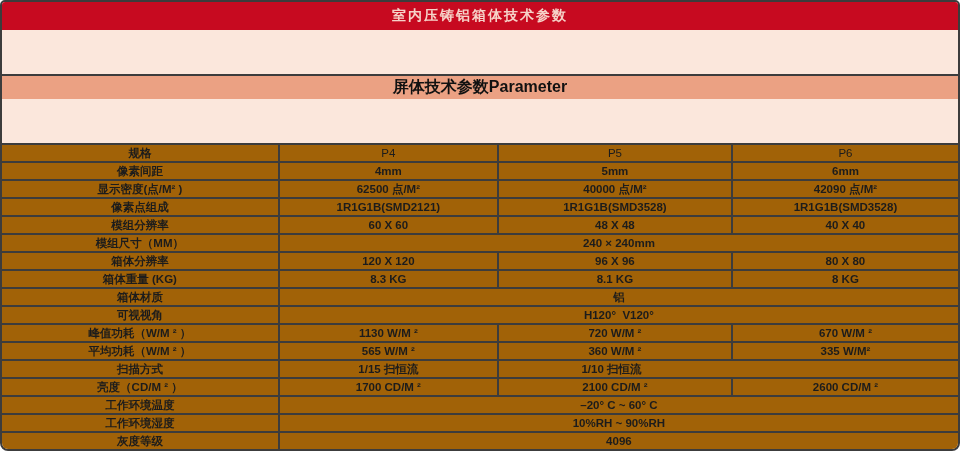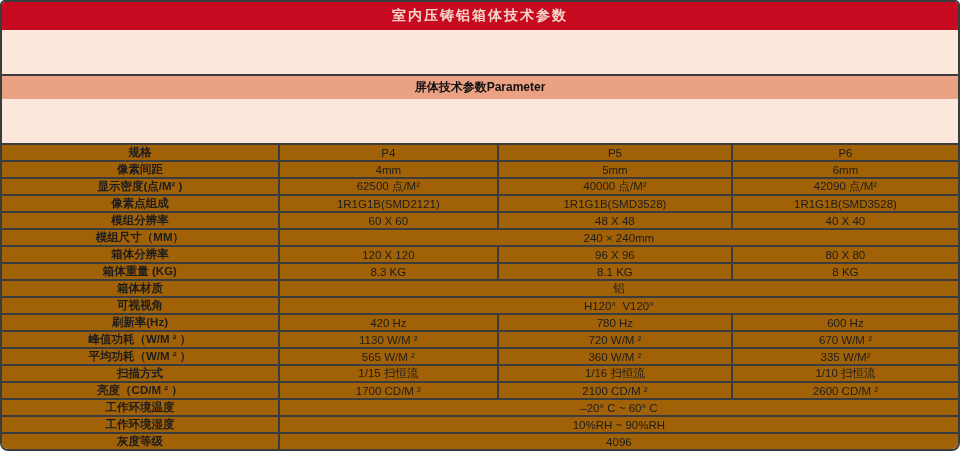--- a/index.html
+++ b/index.html
@@ -27,37 +27,37 @@
     font-weight: bold; font-size: 14px; letter-spacing: 2px;
     color: #f6d2c8;
   }
   .subtitle-bar {
     height: 25px; flex: 0 0 25px;
     background: #eba183;
     border-top: 2px solid #3c3c3c;
     display: flex; align-items: center; justify-content: center;
   }
   .subtitle-bar span {
-    font-weight: bold; font-size: 12px; color: #111111;
+    font-weight: bold; font-size: 16px; color: #111111;
   }
   .table-body { flex: 1 1 auto; display: flex; flex-direction: column; }
   .trow {
     flex: 1 1 0; display: flex; align-items: stretch;
     border-top: 2px solid #3c3c3c;
     background: #a16207;
   }
   .cell {
     display: flex; align-items: center; justify-content: center;
     white-space: pre-wrap;
     font-size: 11.5px; color: #1c1c1c;
     overflow: hidden;
     padding: 0 4px;
   }
   .cell.label { width: 28.85%; font-weight: bold; }
-  .cell.val  { border-left: 2px solid #3c3c3c; }
+  .cell.val  { border-left: 2px solid #3c3c3c; font-weight: bold; }
   .cell.v0 { width: 22.92%; }
   .cell.v1 { width: 24.48%; text-align: center; }
   .cell.v2 { width: 23.75%; }
   .cell.merged { width: 71.15%; }
   .header-row .cell.val { font-weight: normal; }
 </style>
 </head>
 <body>
 
 <div class="page">
@@ -116,41 +116,34 @@
       </div>
       <div class="trow">
         <div class="cell label">箱体材质</div>
         <div class="cell val merged">铝</div>
       </div>
       <div class="trow">
         <div class="cell label">可视视角</div>
         <div class="cell val merged">H120°  V120°</div>
       </div>
       <div class="trow">
-        <div class="cell label">刷新率(Hz)</div>
-        <div class="cell val v0">420 Hz</div>
-        <div class="cell val v1">780 Hz</div>
-        <div class="cell val v2">600 Hz</div>
-      </div>
-      <div class="trow">
         <div class="cell label">峰值功耗（W/M ² ）</div>
         <div class="cell val v0">1130 W/M ²</div>
         <div class="cell val v1">720 W/M ²</div>
         <div class="cell val v2">670 W/M ²</div>
       </div>
       <div class="trow">
         <div class="cell label">平均功耗（W/M ² ）</div>
         <div class="cell val v0">565 W/M ²</div>
         <div class="cell val v1">360 W/M ²</div>
         <div class="cell val v2">335 W/M²</div>
       </div>
       <div class="trow">
         <div class="cell label">扫描方式</div>
         <div class="cell val v0">1/15 扫恒流</div>
-        <div class="cell val v1">1/16 扫恒流</div>
         <div class="cell val v2">1/10 扫恒流</div>
       </div>
       <div class="trow">
         <div class="cell label">亮度（CD/M ² ）</div>
         <div class="cell val v0">1700 CD/M ²</div>
         <div class="cell val v1">2100 CD/M ²</div>
         <div class="cell val v2">2600 CD/M ²</div>
       </div>
       <div class="trow">
         <div class="cell label">工作环境温度</div>

